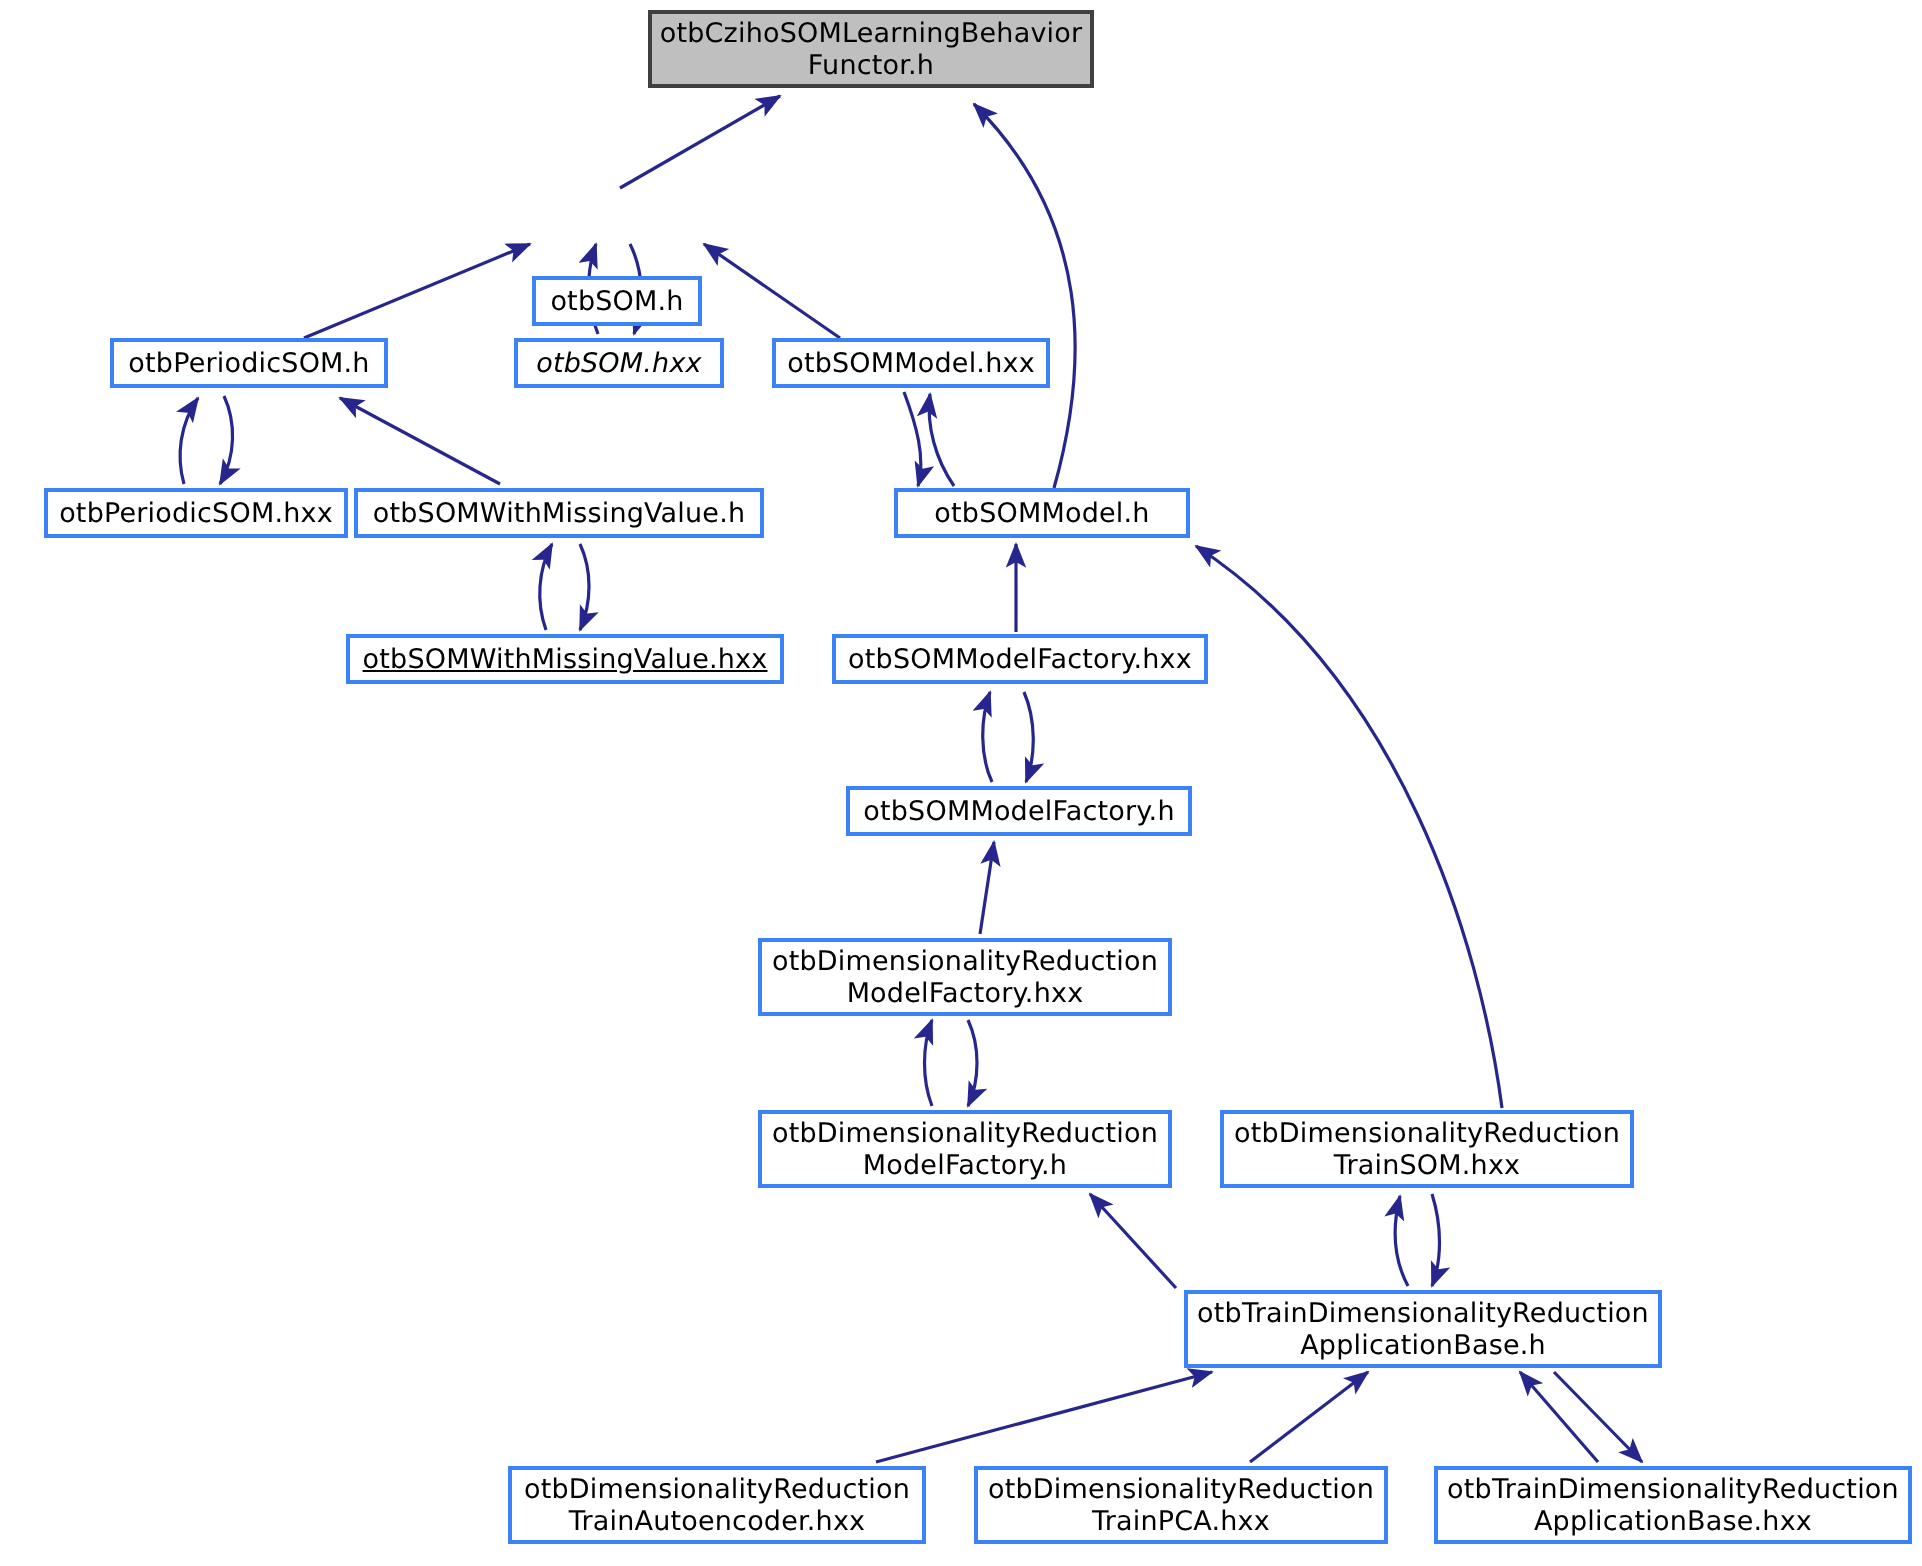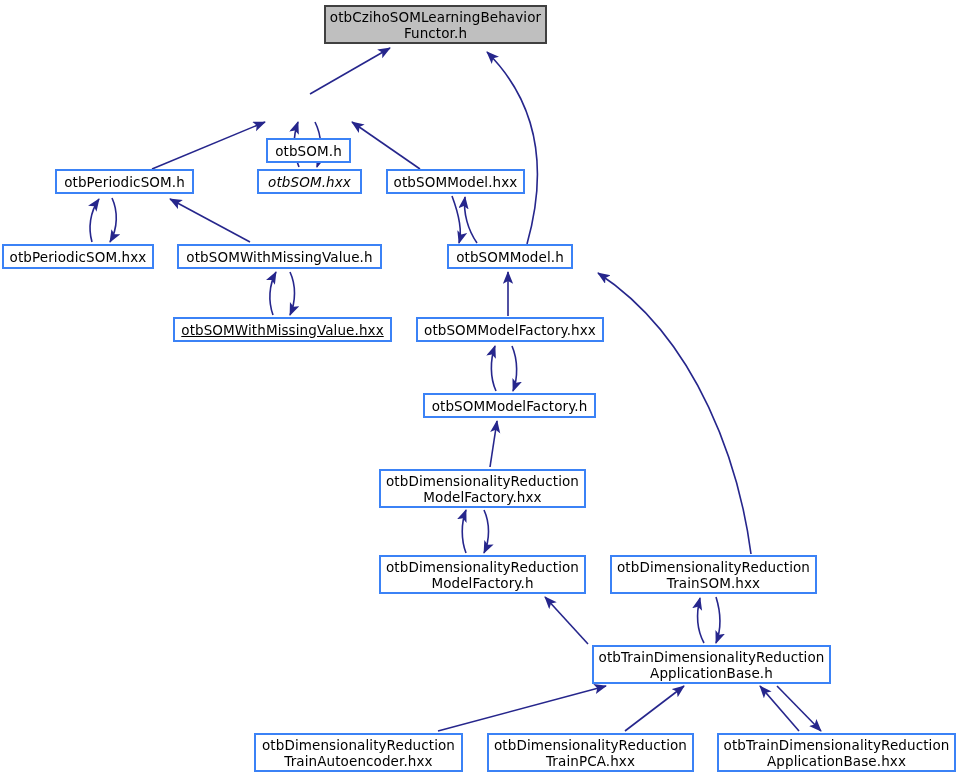--- a/index.html
+++ b/index.html
@@ -84,23 +84,23 @@
         <path d="M 777,686 L 821,731" marker-end="url(#arrow)" stroke="#26268c"></path>
       </g>
   </svg>
   <div id="node-layer">
       <div class="node highlight" style="left: 324px; top: 5px; width: 223px; height: 39px;">otbCzihoSOMLearningBehavior
 Functor.h</div>
       <div class="node" style="left: 266px; top: 94px; width: 85px; height: 25px; margin-top: 44px;">otbSOM.h</div>
       <div class="node" style="left: 55px; top: 169px; width: 139px; height: 25px;">otbPeriodicSOM.h</div>
       <div class="node" style="left: 257px; top: 169px; width: 105px; height: 25px; font-style: italic;">otbSOM.hxx</div>
       <div class="node" style="left: 386px; top: 169px; width: 139px; height: 25px;">otbSOMModel.hxx</div>
-      <div class="node" style="left: 2px; top: 244px; width: 152px; height: 25px;">otbPeriodicSOM.hxx</div>
+      <div class="node" style="left: 22px; top: 244px; width: 152px; height: 25px;">otbPeriodicSOM.hxx</div>
       <div class="node" style="left: 177px; top: 244px; width: 205px; height: 25px; text-align: center;">otbSOMWithMissingValue.h</div>
-      <div class="node" style="left: 447px; top: 244px; width: 126px; height: 25px;">otbSOMModel.h</div>
+      <div class="node" style="left: 447px; top: 244px; width: 148px; height: 25px;">otbSOMModel.h</div>
       <div class="node" style="left: 173px; top: 317px; width: 219px; height: 25px; text-decoration: underline;">otbSOMWithMissingValue.hxx</div>
       <div class="node" style="left: 416px; top: 317px; width: 188px; height: 25px;">otbSOMModelFactory.hxx</div>
       <div class="node" style="left: 423px; top: 393px; width: 173px; height: 25px;">otbSOMModelFactory.h</div>
       <div class="node" style="left: 379px; top: 469px; width: 207px; height: 39px;">otbDimensionalityReduction
 ModelFactory.hxx</div>
       <div class="node" style="left: 379px; top: 555px; width: 207px; height: 39px;">otbDimensionalityReduction
 ModelFactory.h</div>
       <div class="node" style="left: 610px; top: 555px; width: 207px; height: 39px;">otbDimensionalityReduction
 TrainSOM.hxx</div>
       <div class="node" style="left: 592px; top: 645px; width: 239px; height: 39px;">otbTrainDimensionalityReduction

